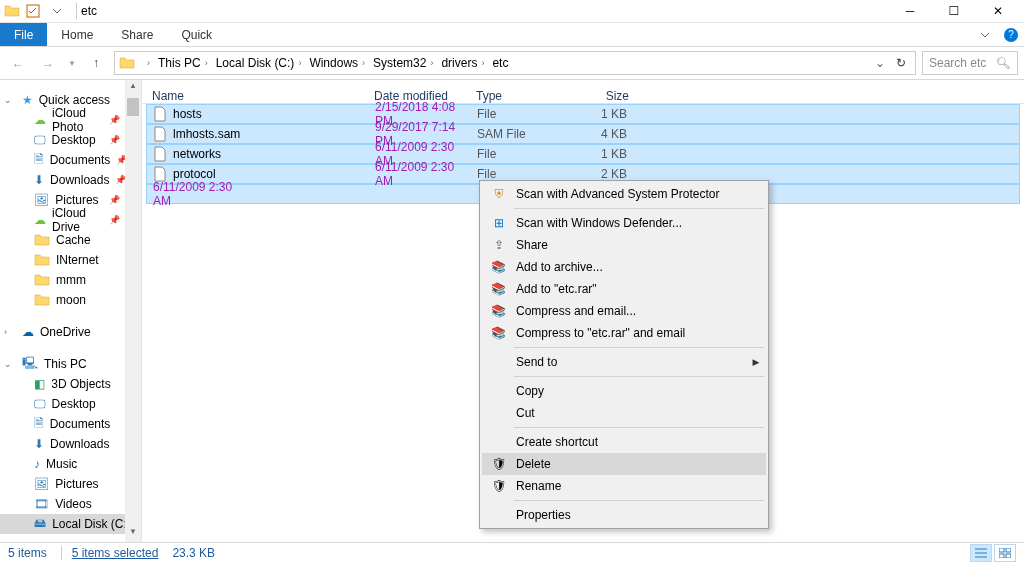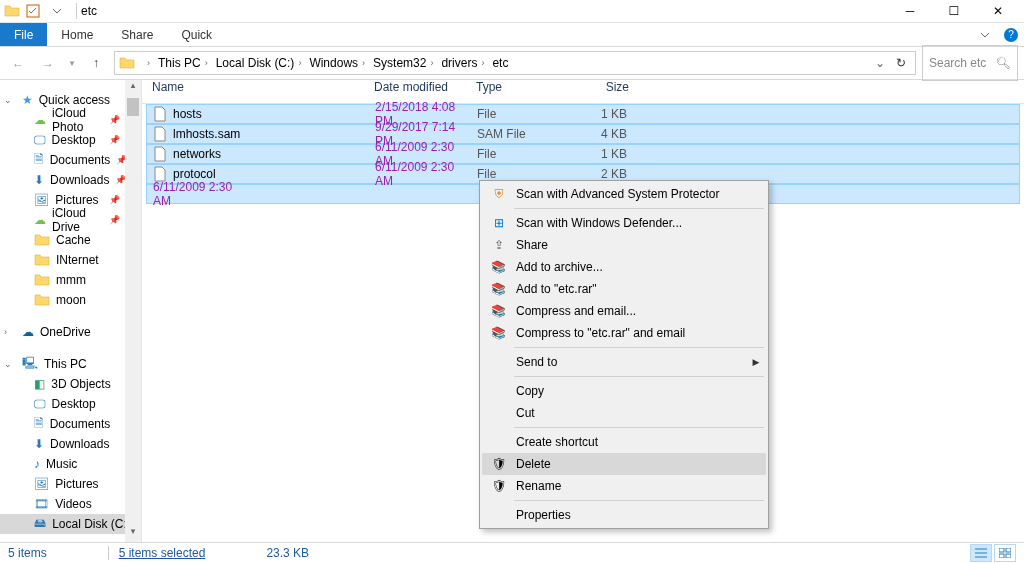--- a/index.html
+++ b/index.html
@@ -27,42 +27,42 @@
 .navrow { height: 33px; display: flex; align-items: center; padding: 3px 6px; gap: 6px; border-bottom: 1px solid #d9d9d9; }
 .navrow .navbtn { width: 24px; height: 24px; display: flex; align-items: center; justify-content: center; color: #999; }
 .navrow .up { color: #333; }
 .addrbar { flex: 1; height: 24px; border: 1px solid #ccc; display: flex; align-items: center; padding: 0 2px; }
 .addrbar .seg { display: flex; align-items: center; padding: 0 4px; height: 22px; color: #000; }
 .addrbar .seg .chev { margin-left: 4px; color: #666; font-size: 9px; }
 .addrbar .folder-ic2 { width: 16px; height: 16px; margin: 0 4px 0 2px; }
 .addrbar .tail { flex: 1; }
 .addrbar .dd { width: 18px; text-align: center; color: #666; }
 .refresh { width: 24px; text-align: center; color: #333; }
-.searchbox { width: 96px; height: 36px; border: 1px solid #ccc; display: flex; align-items: center; padding: 0 6px; color: #888; }
+.searchbox { width: 96px; height: 24px; border: 1px solid #ccc; display: flex; align-items: center; padding: 0 6px; color: #888; }
 .searchbox .srch-ic { margin-left: auto; color: #888; }
 
 
 .main { display: flex; height: calc(563px - 23px - 24px - 33px - 21px); position: relative; }
 .navpane { width: 142px; border-right: 1px solid #e5e5e5; overflow: hidden; padding-top: 10px; position: relative; }
 .navpane .scroll-track { position: absolute; right: 0; top: 0; bottom: 0; width: 16px; background: #f0f0f0; }
 .navpane .scroll-thumb { position: absolute; right: 2px; top: 2px; width: 12px; height: 18px; background: #c2c2c2; }
 .navpane .scroll-arrow { position: absolute; right: 0; width: 16px; height: 16px; text-align: center; font-size: 9px; color: #666; background: #f0f0f0; }
 .navpane .scroll-arrow.top { top: 0; }
 .navpane .scroll-arrow.bot { bottom: 0; }
 .nav-item { display: flex; align-items: center; height: 20px; padding-left: 18px; gap: 6px; color: #000; }
 .nav-item.sub { padding-left: 34px; }
 .nav-item.selected { background: #d8d8d8; }
 .nav-item .pin { color: #aaa; font-size: 9px; margin-left: auto; margin-right: 20px; }
 .nav-item .exp { width: 10px; color: #666; font-size: 9px; margin-left: -14px; margin-right: 2px; }
 .nav-group-gap { height: 12px; }
 .nav-ic { width: 16px; height: 16px; flex-shrink: 0; }
 
 
 .filepane { flex: 1; position: relative; }
-.columns { display: flex; height: 24px; border-bottom: 1px solid #e5e5e5; align-items: flex-start; color: #1e395b; }
+.columns { display: flex; height: 24px; border-bottom: 1px solid #e5e5e5; align-items: flex-end; color: #1e395b; }
 .columns .col { padding: 0 6px; border-right: 1px solid transparent; }
 .col-name { width: 226px; padding-left: 10px !important; }
 .col-date { width: 102px; }
 .col-type { width: 104px; }
 .col-size { width: 62px; text-align: right; }
 .filerow { display: flex; height: 20px; align-items: center; background: #cce8ff; border: 1px solid #99d1ff; margin: 0 4px 0 4px; }
 .filerow .cell { padding: 0 6px; color: #000; }
 .filerow .name { width: 222px; display: flex; align-items: center; gap: 6px; padding-left: 6px; }
 .filerow .date { width: 102px; color: #a21caf; }
 .filerow .type { width: 104px; color: #555; }
@@ -72,21 +72,21 @@
 
 .ctx { position: absolute; left: 479px; top: 180px; width: 290px; background: #f0f0f0; border: 1px solid #a0a0a0; box-shadow: 3px 3px 6px rgba(0,0,0,0.25); padding: 2px; z-index: 100; }
 .ctx .row { height: 22px; display: flex; align-items: center; padding-left: 4px; }
 .ctx .row.hov { background: #d8d8d8; }
 .ctx .ic { width: 26px; display: flex; align-items: center; justify-content: center; }
 .ctx .lbl { flex: 1; color: #000; padding-left: 4px; }
 .ctx .arrow { width: 20px; text-align: center; color: #333; font-size: 9px; }
 .ctx .sep { height: 1px; background: #d0d0d0; margin: 3px 2px 3px 32px; }
 
 
-.status { position: absolute; bottom: 0; left: 0; right: 0; height: 21px; border-top: 1px solid #d9d9d9; display: flex; align-items: center; padding: 0 8px; color: #1e5aa0; font-size: 12px; gap: 47px; }
+.status { position: absolute; bottom: 0; left: 0; right: 0; height: 21px; border-top: 1px solid #d9d9d9; display: flex; align-items: center; padding: 0 8px; color: #1e5aa0; font-size: 12px; }
 .status .sseg { margin-right: 14px; }
 .status .sseg.divider { border-left: 1px solid #ccc; padding-left: 10px; text-decoration: underline; }
 .status .viewbtns { margin-left: auto; display: flex; gap: 2px; }
 .status .vb { width: 22px; height: 18px; border: 1px solid #bcd6ef; display: flex; align-items: center; justify-content: center; }
 .status .vb.active { background: #cce8ff; }
 
 
 .ic-folder { fill: #ffd86b; stroke: #d9a132; stroke-width: 0.5; }
 .ic-file-shape { fill: #fff; stroke: #888; stroke-width: 1; }
 </style>

